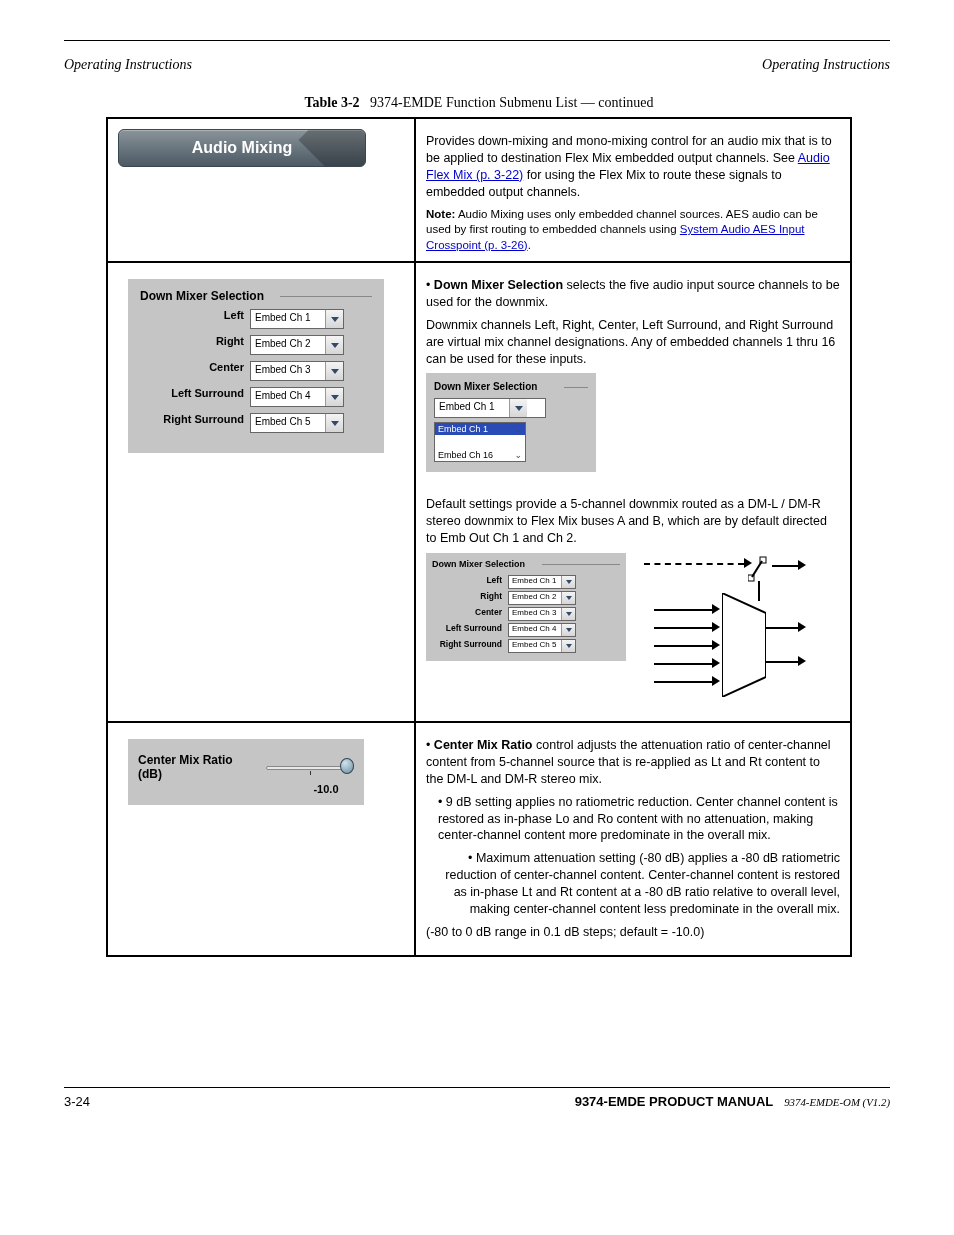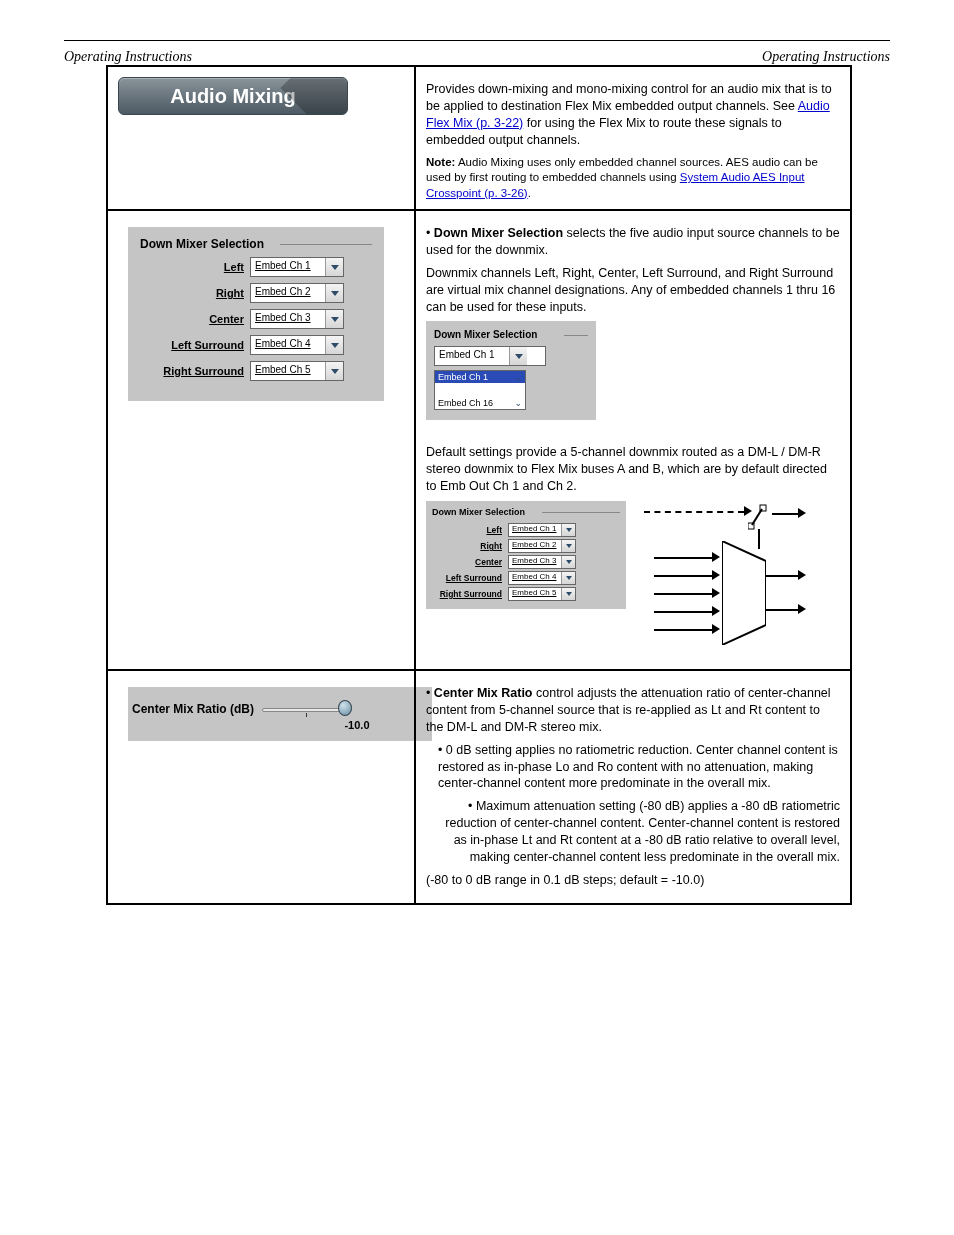--- a/index.html
+++ b/index.html
@@ -10,24 +10,24 @@
     background: #fff;
     width: 954px;
     color: #000;
   }
   .page {
     width: 954px;
     padding: 40px 64px 40px 64px;
   }
   .topline {
     border-top: 1px solid #000;
-    margin-bottom: 0;
+    margin-bottom: 22px;
     display: flex;
     justify-content: space-between;
-    padding-top: 8px;
+    padding-top: 16px;
     font-size: 14px;
     font-style: italic;
     font-family: "Times New Roman", Times, serif;
   }
   .tbl {
     width: 746px;
     margin-left: 42px;
     border: 2px solid #000;
     border-collapse: collapse;
     table-layout: fixed;
@@ -41,27 +41,27 @@
   .leftcell { width: 308px; }
   .caption {
     text-align: center;
     font-family: "Times New Roman", Times, serif;
     font-size: 14px;
     margin: 6px 0 6px 42px;
     width: 746px;
   }
   
   .audio-mix-btn {
-    width: 230px; height: 38px;
+    width: 248px; height: 38px;
     background: linear-gradient(#8a949b, #6a767e 50%, #4d5a63);
     border: 1px solid #394750;
     border-radius: 6px;
     color: #fff;
     font-weight: bold;
-    font-size: 20px;
+    font-size: 16px;
     display: flex;
     align-items: center;
     justify-content: center;
     position: relative;
     overflow: hidden;
     box-shadow: inset 0 1px 0 rgba(255,255,255,0.3);
     margin: 2px 0 4px 0;
   }
   .audio-mix-btn::after {
     content: "";
@@ -96,23 +96,21 @@
     left: 140px;
     right: 0;
     top: 50%;
     height:1px;
     background:#888;
   }
   .panel-sm .panel-title::after { left: 130px; }
   .panel-sm2 .panel-title::after { left: 110px; }
   .row {
     display: flex;
-    align-items: center;
     margin: 6px 0;
-    text-decoration: underline;
   }
   .rowlbl {
     width: 104px;
     text-align: right;
     font-weight: bold;
     font-size: 11px;
     margin-right: 6px;
   }
   .panel-sm2 .rowlbl { width:70px; font-size:8.5px; }
   .sel {
@@ -144,21 +142,21 @@
     background:#fff;
     border:1px solid #666;
     width:92px;
     font-size:9px;
   }
   .dditem { padding:1px 3px; display:flex; justify-content:space-between; align-items:center; }
   .ddsel { background:#2a4bb6; color:#fff; }
   .ddarrow { font-size:9px; color:#304a6a; }
   .up { display:inline-block; transform:rotate(180deg); }
   
-  .panel2 { background:#c5c5c5; padding:14px 10px 10px 4px; margin:8px 0 4px 10px; width:304px; }
+  .panel2 { background:#c5c5c5; padding:14px 10px 10px 10px; margin:8px 0 4px 10px; width:236px; }
   .sliderrow { display:flex; align-items:center; }
   .sliderlbl { font-weight:bold; font-size:12px; margin-right:8px; }
   .slider { position:relative; width:90px; height:16px; }
   .track {
     position:absolute; left:0; right:0; top:7px; height:4px;
     background:#e8e8e8; border:1px solid #888; border-radius:2px;
   }
   .tick { position:absolute; top:12px; width:1px; height:4px; background:#333; }
   .thumb {
     position:absolute; top:-1px; right:0;
@@ -204,20 +202,24 @@
 </style>
 </head>
 <body>
 <div class="page">
 
 <div class="topline">
   <span>Operating Instructions</span>
   <span>Operating Instructions</span>
 </div>
 
+<div class="caption">
+  <span class="bold">Table 3-2</span>
+  &nbsp;&nbsp;<span>9374-EMDE Function Submenu List — continued</span>
+</div>
 
 <table class="tbl">
   <colgroup>
         <col class="leftcell">
         <col>
       </colgroup>
 
   <tbody>
         <tr>
     <td>
@@ -423,23 +425,30 @@
             <div class="tick" style="left:44px;"></div>
             <div class="thumb"></div>
           </div>
         </div>
         <div class="sliderval" style="margin-left:160px;text-align:center;">-10.0</div>
       </div>
     </td>
     <td>
       <div class="desc">
         <p>• <span class="bold">Center Mix Ratio</span><span> control adjusts the attenuation ratio of center-channel content from 5-channel source that is re-applied as Lt and Rt content to the DM-L and DM-R stereo mix.</span></p>
-        <p style="margin-left:12px;">• <span>0 dB setting applies no ratiometric reduction. Center channel content is restored as in-phase Lo and Ro content with no attenuation, making center-channel content more predominate in the overall mix.</span></p>
+        <p style="margin-left:12px;">• <span>9 dB setting applies no ratiometric reduction. Center channel content is restored as in-phase Lo and Ro content with no attenuation, making center-channel content more predominate in the overall mix.</span></p>
         <p style="margin-left:12px;text-align:right;">• <span>Maximum attenuation setting (-80 dB) applies a -80 dB ratiometric reduction of center-channel content. Center-channel content is restored as in-phase Lt and Rt content at a -80 dB ratio relative to overall level, making center-channel content less predominate in the overall mix.</span></p>
         <p>(-80 to 0 dB range in 0.1 dB steps; default = -10.0)</p>
       </div>
     </td>
   </tr>
 </tbody>
     </table>
 
-
+<div class="botline">
+  <span>3-24</span>
+  <span>
+    <span class="rightfoot">9374-EMDE PRODUCT MANUAL</span>
+    &nbsp;&nbsp;<small class="it">9374-EMDE-OM (V1.2)</small>
+  </span>
 </div>
 
+</div>
+
 </body></html>

